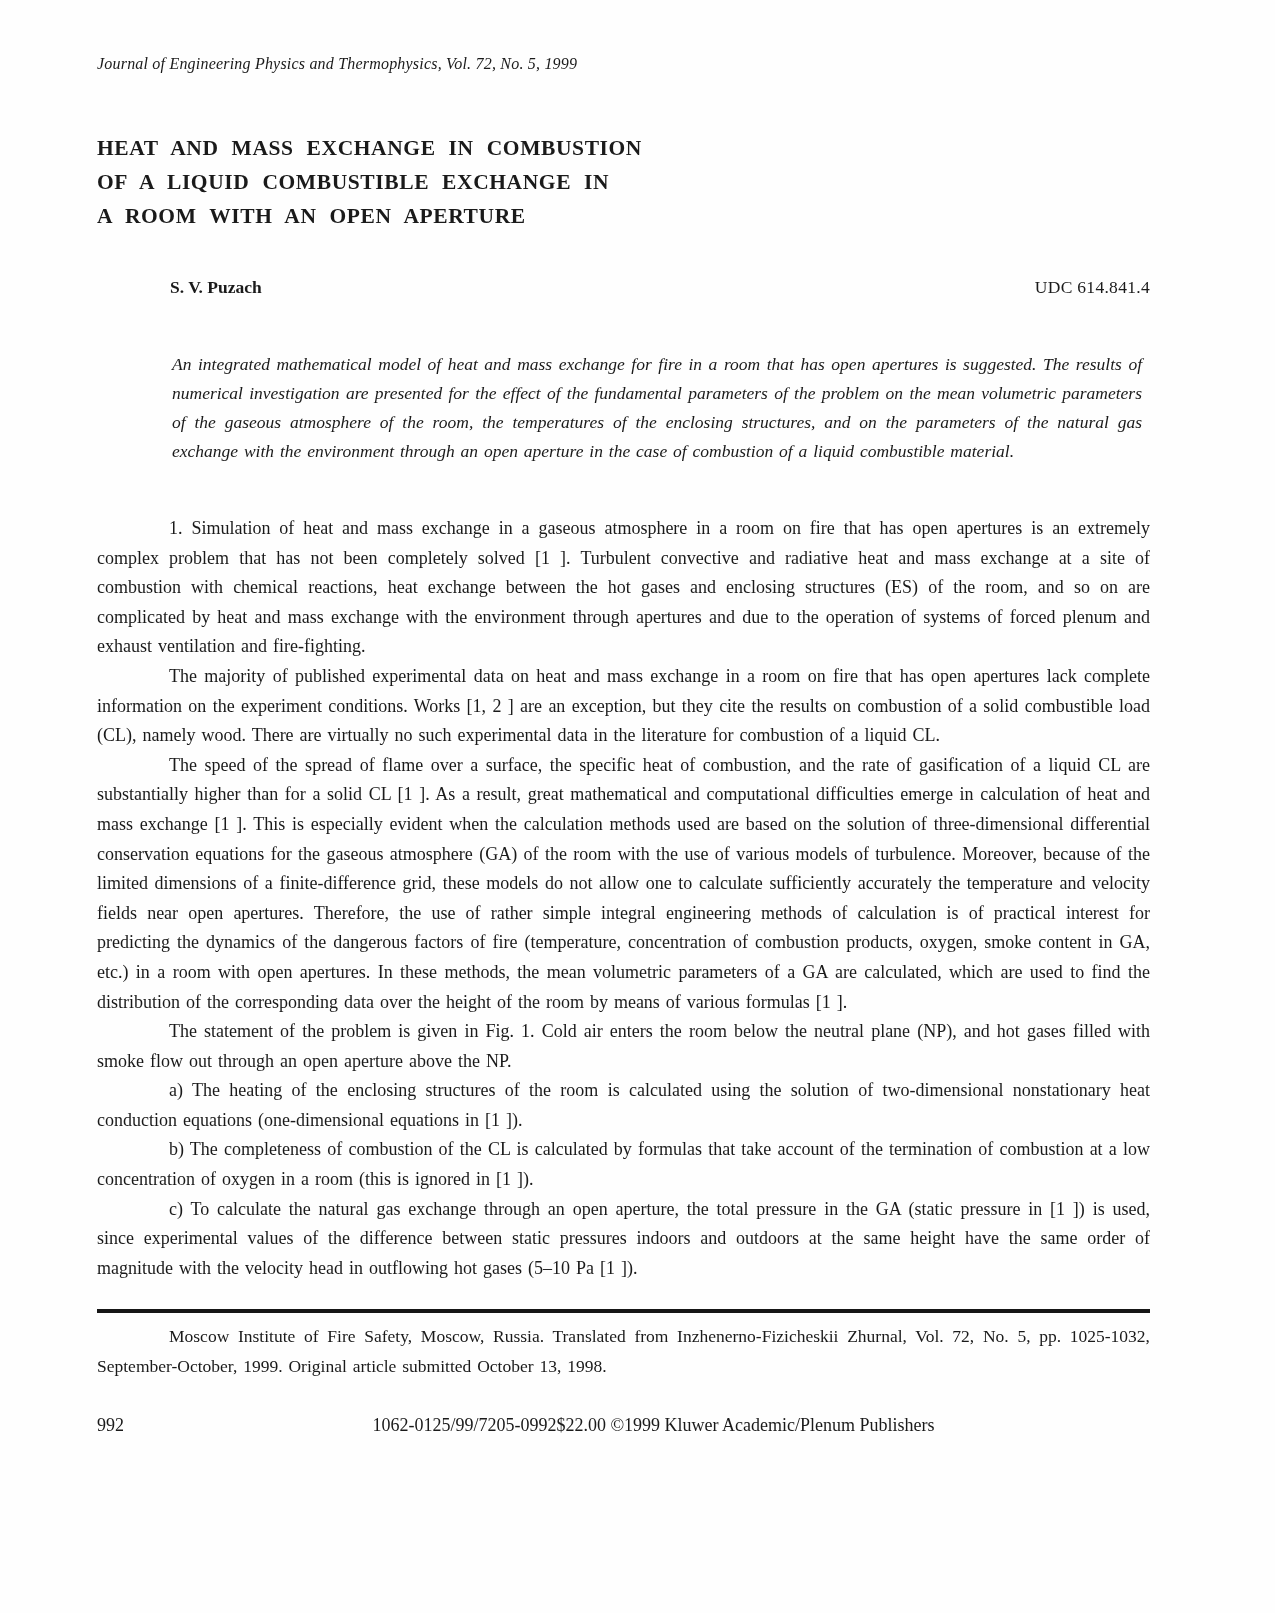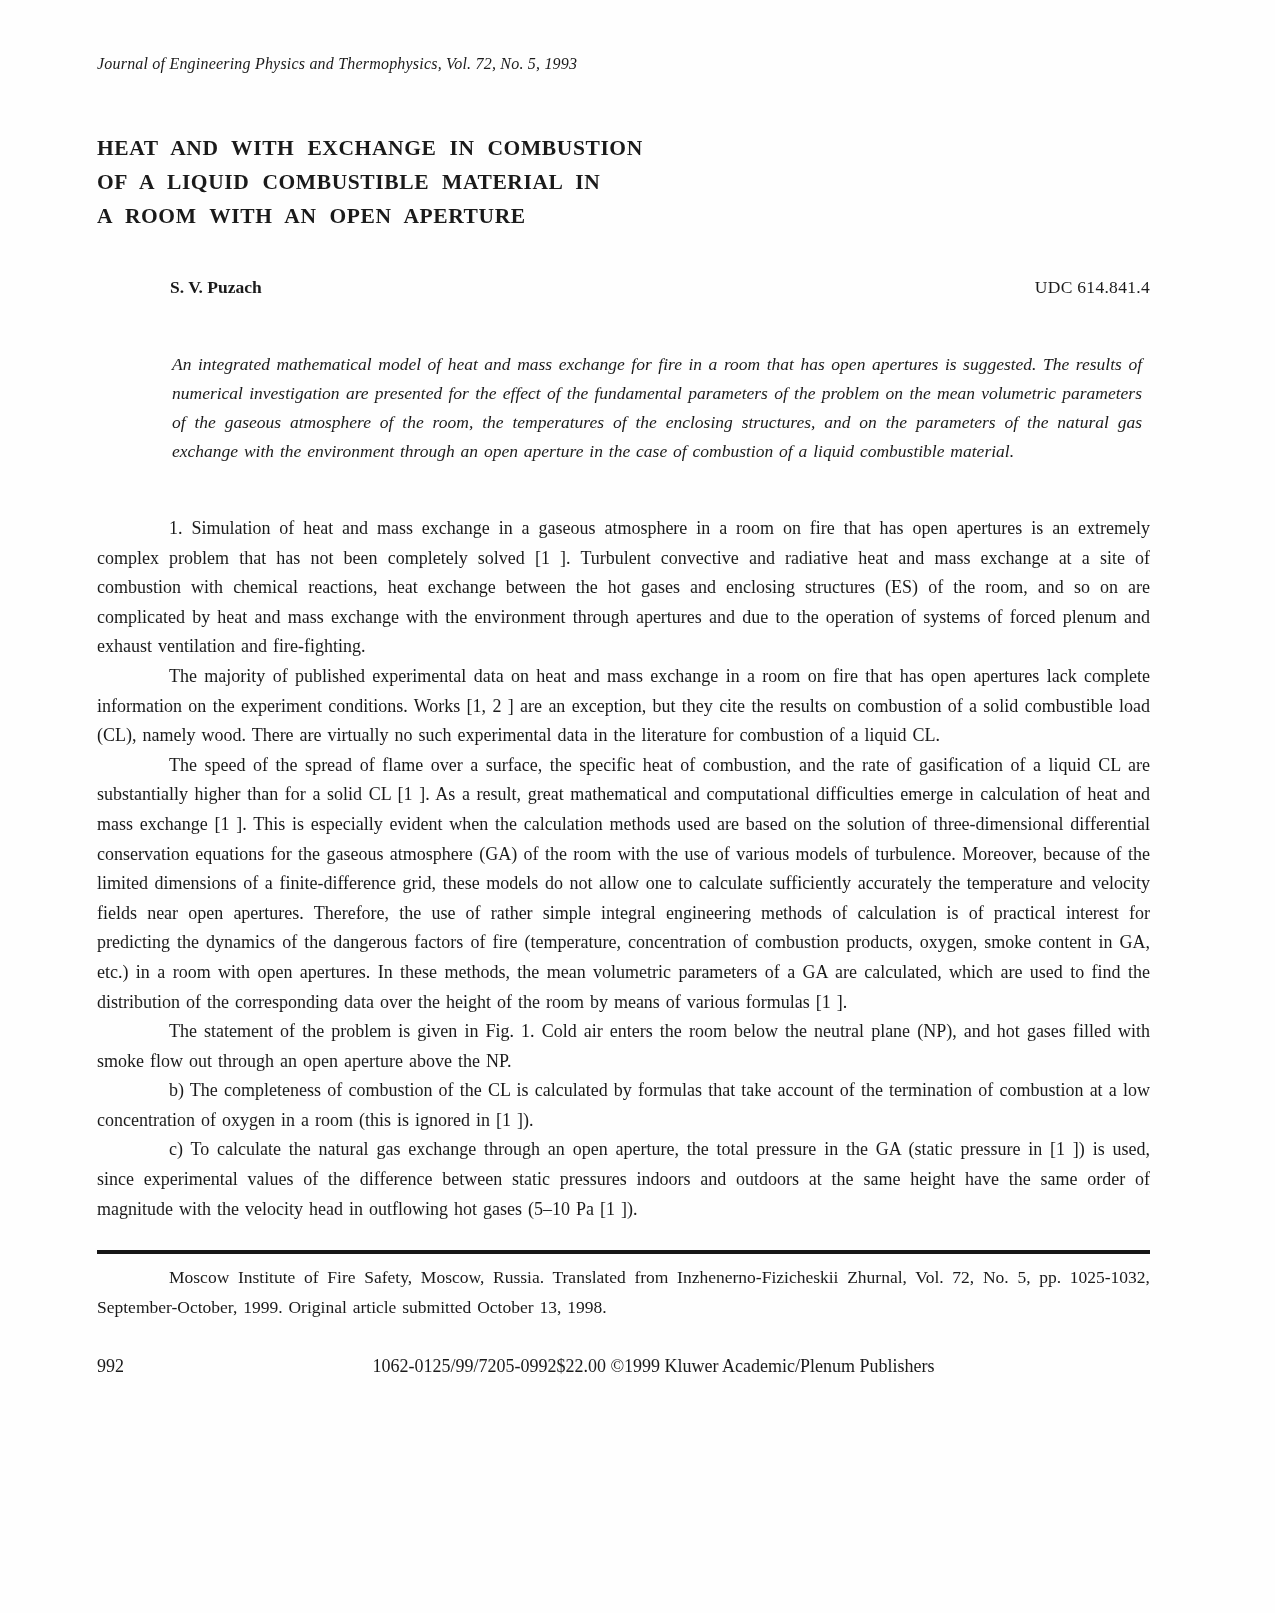--- a/index.html
+++ b/index.html
@@ -95,40 +95,41 @@
     text-align: center;
     padding-right: 110px;
     font-family: Liberation Serif, serif;
   }
 </style>
 </head>
 <body>
 
 <div class="page">
 
-  <div class="journal-line">Journal of Engineering Physics and Thermophysics, Vol. 72, No. 5, 1993</div>
+  <div class="journal-line">Journal of Engineering Physics and Thermophysics, Vol. 72, No. 5, 1999</div>
 
   <div class="title-block">
-    <div>HEAT AND WITH EXCHANGE IN COMBUSTION</div>
-    <div>OF A LIQUID COMBUSTIBLE MATERIAL IN</div>
+    <div>HEAT AND MASS EXCHANGE IN COMBUSTION</div>
+    <div>OF A LIQUID COMBUSTIBLE EXCHANGE IN</div>
     <div>A ROOM WITH AN OPEN APERTURE</div>
   </div>
 
   <div class="byline">
     <span class="author">S. V. Puzach</span>
     <span class="udc">UDC 614.841.4</span>
   </div>
 
   <div class="abstract">An integrated mathematical model of heat and mass exchange for fire in a room that has open apertures is suggested. The results of numerical investigation are presented for the effect of the fundamental parameters of the problem on the mean volumetric parameters of the gaseous atmosphere of the room, the temperatures of the enclosing structures, and on the parameters of the natural gas exchange with the environment through an open aperture in the case of combustion of a liquid combustible material.</div>
 
   <div class="body-text">
     <p>1. Simulation of heat and mass exchange in a gaseous atmosphere in a room on fire that has open apertures is an extremely complex problem that has not been completely solved [1 ]. Turbulent convective and radiative heat and mass exchange at a site of combustion with chemical reactions, heat exchange between the hot gases and enclosing structures (ES) of the room, and so on are complicated by heat and mass exchange with the environment through apertures and due to the operation of systems of forced plenum and exhaust ventilation and fire-fighting.</p>
     <p>The majority of published experimental data on heat and mass exchange in a room on fire that has open apertures lack complete information on the experiment conditions. Works [1, 2 ] are an exception, but they cite the results on combustion of a solid combustible load (CL), namely wood. There are virtually no such experimental data in the literature for combustion of a liquid CL.</p>
     <p>The speed of the spread of flame over a surface, the specific heat of combustion, and the rate of gasification of a liquid CL are substantially higher than for a solid CL [1 ]. As a result, great mathematical and computational difficulties emerge in calculation of heat and mass exchange [1 ]. This is especially evident when the calculation methods used are based on the solution of three-dimensional differential conservation equations for the gaseous atmosphere (GA) of the room with the use of various models of turbulence. Moreover, because of the limited dimensions of a finite-difference grid, these models do not allow one to calculate sufficiently accurately the temperature and velocity fields near open apertures. Therefore, the use of rather simple integral engineering methods of calculation is of practical interest for predicting the dynamics of the dangerous factors of fire (temperature, concentration of combustion products, oxygen, smoke content in GA, etc.) in a room with open apertures. In these methods, the mean volumetric parameters of a GA are calculated, which are used to find the distribution of the corresponding data over the height of the room by means of various formulas [1 ].</p>
     <p>The statement of the problem is given in Fig. 1. Cold air enters the room below the neutral plane (NP), and hot gases filled with smoke flow out through an open aperture above the NP.</p>
+    <p>a) The heating of the enclosing structures of the room is calculated using the solution of two-dimensional nonstationary heat conduction equations (one-dimensional equations in [1 ]).</p>
     <p>b) The completeness of combustion of the CL is calculated by formulas that take account of the termination of combustion at a low concentration of oxygen in a room (this is ignored in [1 ]).</p>
     <p>c) To calculate the natural gas exchange through an open aperture, the total pressure in the GA (static pressure in [1 ]) is used, since experimental values of the difference between static pressures indoors and outdoors at the same height have the same order of magnitude with the velocity head in outflowing hot gases (5–10 Pa [1 ]).</p>
   </div>
 
   <hr class="footnote-rule">
 
   <div class="footnote">Moscow Institute of Fire Safety, Moscow, Russia. Translated from Inzhenerno-Fizicheskii Zhurnal, Vol. 72, No. 5, pp. 1025-1032, September-October, 1999. Original article submitted October 13, 1998.</div>
 
   <div class="footer-row">
     <span class="page-number">992</span>

